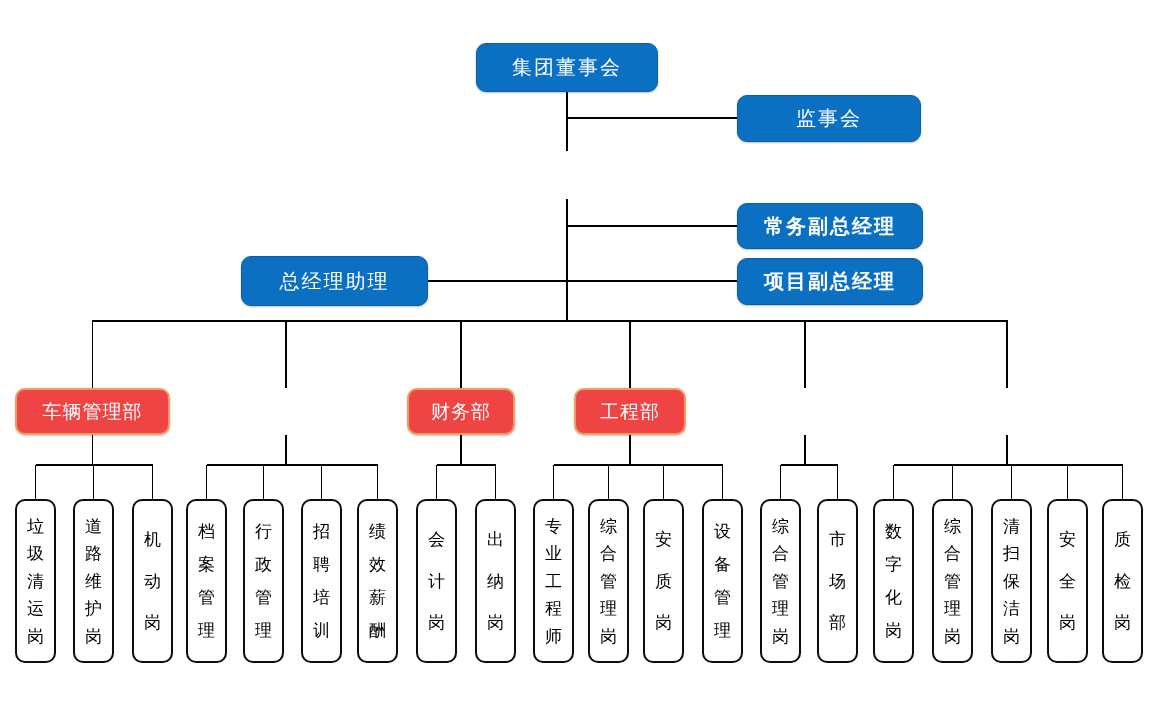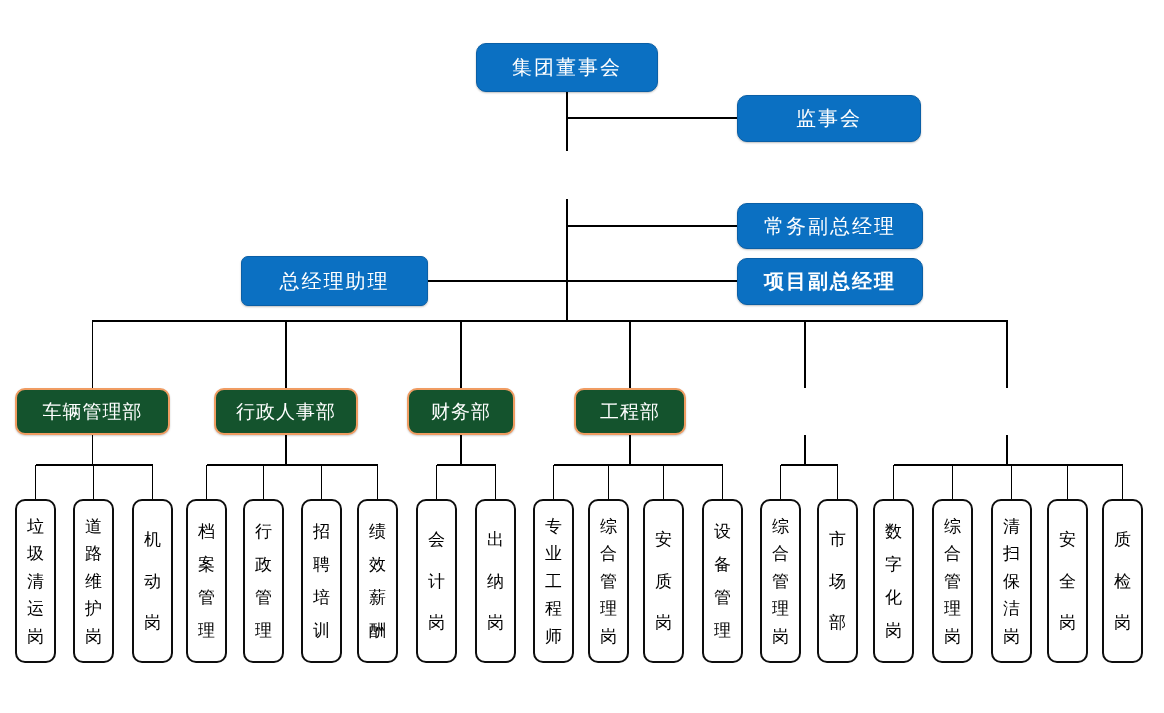--- a/index.html
+++ b/index.html
@@ -19,21 +19,21 @@
   .blue {
     background:#0B70C2;
     border:1px solid #0A5FA6;
     border-radius:10px;
     color:#ffffff;
     font-size:20px;
     letter-spacing:2px;
     box-shadow:0 1px 2px rgba(0,0,0,0.25);
   }
   .orange {
-    background:#14532d;
+    background:#ef4444;
     border:2px solid #F09C62;
     border-radius:10px;
     color:#ffffff;
     font-size:19px;
     letter-spacing:1px;
     box-shadow:0 1px 2px rgba(0,0,0,0.2);
   }
   .pos {
     background:#ffffff;
     border:2px solid #0d0d0d;
@@ -106,39 +106,36 @@
 
   <div class="node blue" style="left:737px; top:95px; width:184px; height:47px;">
       <span>监事会</span>
     </div>
 
   <div class="node blue" style="left:476px; top:43px; width:182px; height:49px;">
       <span>集团董事会</span>
     </div>
 
 
-  <div class="node blue" style="left:737px; top:203px; width:186px; height:46px;">
+  <div class="node blue" style="left:737px; top:203px; width:186px; height:46px;font-weight:bold;">
       <span>常务副总经理</span>
     </div>
 
-  <div class="node blue" style="left:241px; top:256px; width:187px; height:50px;border-radius:7px;">
+  <div class="node blue" style="left:241px; top:256px; width:187px; height:50px;">
       <span>总经理助理</span>
     </div>
 
   <div class="node blue" style="left:737px; top:258px; width:186px; height:47px;font-weight:bold;">
       <span>项目副总经理</span>
     </div>
 
   <div class="node orange" style="left:15px; top:388px; width:155px; height:47px;">
       <span>车辆管理部</span>
     </div>
 
-  <div class="node orange" style="left:214px; top:388px; width:144px; height:47px;">
-      <span>行政人事部</span>
-    </div>
 
   <div class="node orange" style="left:574px; top:388px; width:112px; height:47px;">
       <span>工程部</span>
     </div>
 
   <div class="node orange" style="left:407px; top:388px; width:108px; height:47px;">
       <span>财务部</span>
     </div>
 
 

